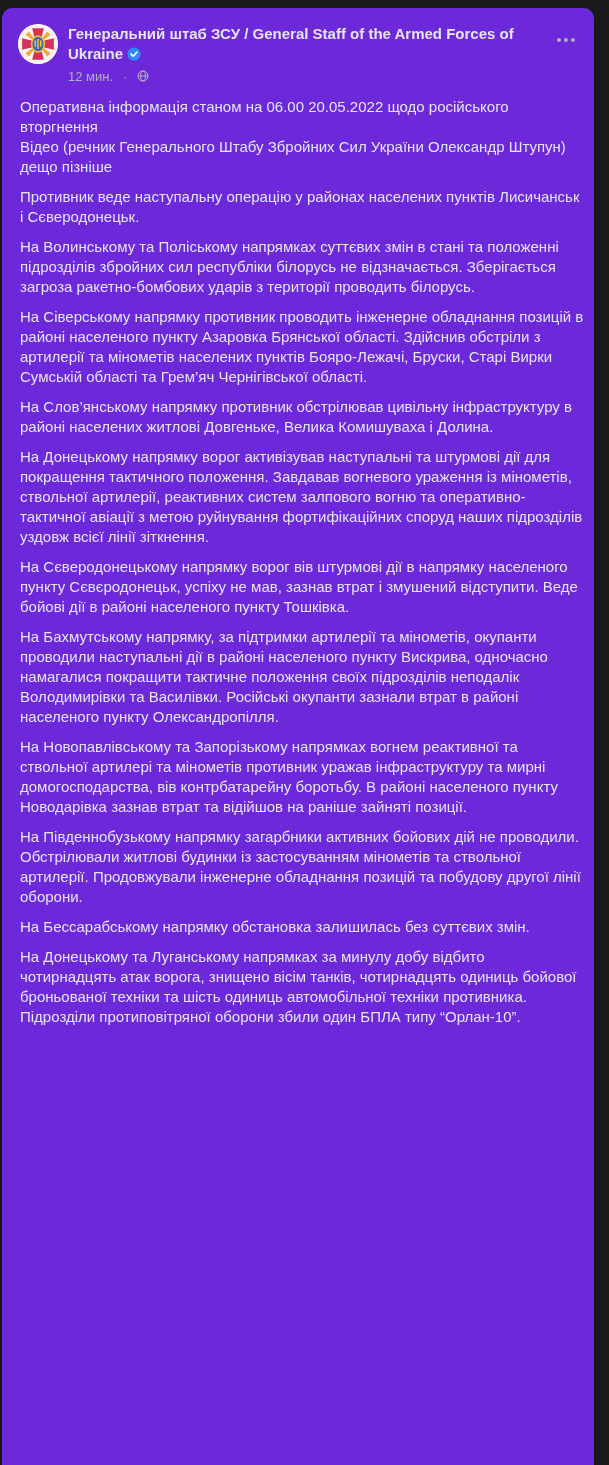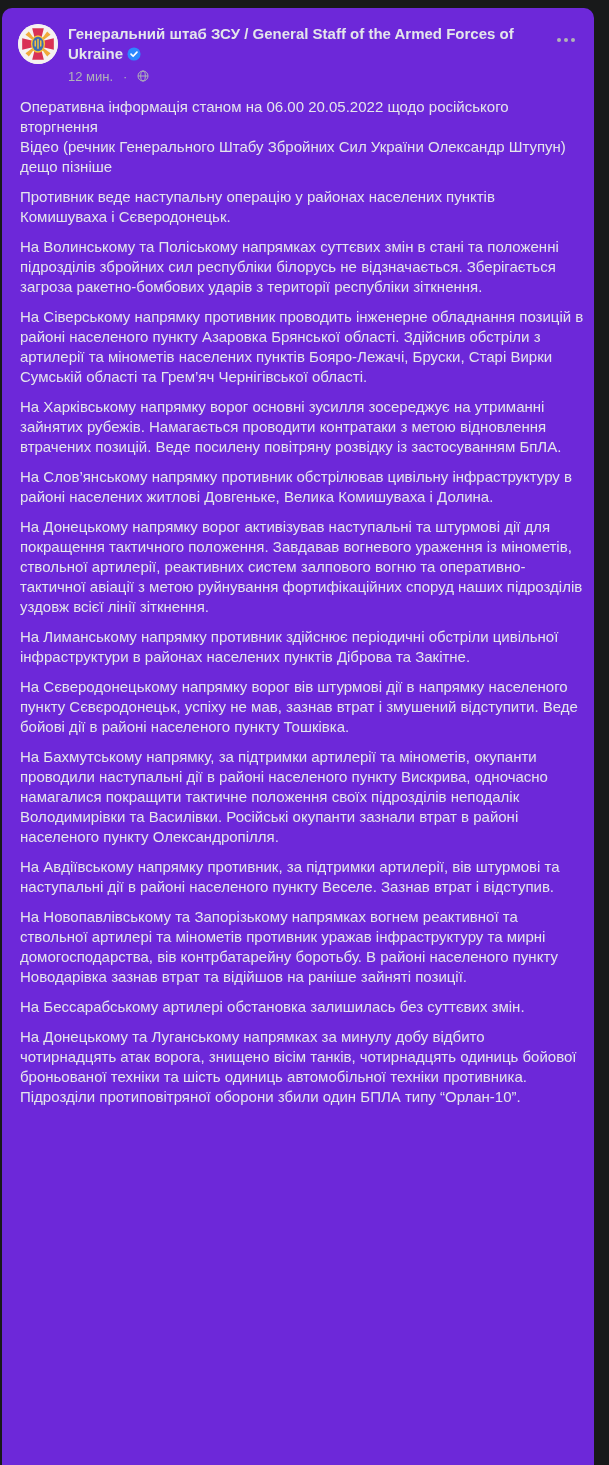--- a/index.html
+++ b/index.html
@@ -114,28 +114,26 @@
           <span class="dot"></span>
           <span class="dot"></span>
       </span>
     </div>
 
   </div>
 
   <div class="post-content">
       <p class="post-text">Оперативна інформація станом на 06.00 20.05.2022 щодо російського вторгнення
 Відео (речник Генерального Штабу Збройних Сил України Олександр Штупун) дещо пізніше</p>
-      <p class="post-text">Противник веде наступальну операцію у районах населених пунктів Комишуваха і Сєверодонецьк.</p>
-      <p class="post-text">На Волинському та Поліському напрямках суттєвих змін в стані та положенні підрозділів збройних сил республіки білорусь не відзначається. Зберігається загроза ракетно-бомбових ударів з території республіки зіткнення.</p>
+      <p class="post-text">Противник веде наступальну операцію у районах населених пунктів Лисичанськ і Сєверодонецьк.</p>
+      <p class="post-text">На Волинському та Поліському напрямках суттєвих змін в стані та положенні підрозділів збройних сил республіки білорусь не відзначається. Зберігається загроза ракетно-бомбових ударів з території проводить білорусь.</p>
       <p class="post-text">На Сіверському напрямку противник проводить інженерне обладнання позицій в районі населеного пункту Азаровка Брянської області. Здійснив обстріли з артилерії та мінометів населених пунктів Бояро-Лежачі, Бруски, Старі Вирки Сумській області та Грем’яч Чернігівської області.</p>
-      <p class="post-text">На Харківському напрямку ворог основні зусилля зосереджує на утриманні зайнятих рубежів. Намагається проводити контратаки з метою відновлення втрачених позицій. Веде посилену повітряну розвідку із застосуванням БпЛА.</p>
       <p class="post-text">На Слов’янському напрямку противник обстрілював цивільну інфраструктуру в районі населених житлові Довгеньке, Велика Комишуваха і Долина.</p>
       <p class="post-text">На Донецькому напрямку ворог активізував наступальні та штурмові дії для покращення тактичного положення. Завдавав вогневого ураження із мінометів, ствольної артилерії, реактивних систем залпового вогню та оперативно-тактичної авіації з метою руйнування фортифікаційних споруд наших підрозділів уздовж всієї лінії зіткнення.</p>
-      <p class="post-text">На Лиманському напрямку противник здійснює періодичні обстріли цивільної інфраструктури в районах населених пунктів Діброва та Закітне.</p>
       <p class="post-text">На Сєверодонецькому напрямку ворог вів штурмові дії в напрямку населеного пункту Сєвєродонецьк, успіху не мав, зазнав втрат і змушений відступити. Веде бойові дії в районі населеного пункту Тошківка.</p>
       <p class="post-text">На Бахмутському напрямку, за підтримки артилерії та мінометів, окупанти проводили наступальні дії в районі населеного пункту Вискрива, одночасно намагалися покращити тактичне положення своїх підрозділів неподалік Володимирівки та Василівки. Російські окупанти зазнали втрат в районі населеного пункту Олександропілля.</p>
-      <p class="post-text">На Авдіївському напрямку противник, за підтримки артилерії, вів штурмові та наступальні дії в районі населеного пункту Веселе. Зазнав втрат і відступив.</p>
       <p class="post-text">На Новопавлівському та Запорізькому напрямках вогнем реактивної та ствольної артилері та мінометів противник уражав інфраструктуру та мирні домогосподарства, вів контрбатарейну боротьбу. В районі населеного пункту Новодарівка зазнав втрат та відійшов на раніше зайняті позиції.</p>
-      <p class="post-text">На Бессарабському артилері обстановка залишилась без суттєвих змін.</p>
+      <p class="post-text">На Південнобузькому напрямку загарбники активних бойових дій не проводили. Обстрілювали житлові будинки із застосуванням мінометів та ствольної артилерії. Продовжували інженерне обладнання позицій та побудову другої лінії оборони.</p>
+      <p class="post-text">На Бессарабському напрямку обстановка залишилась без суттєвих змін.</p>
       <p class="post-text">На Донецькому та Луганському напрямках за минулу добу відбито чотирнадцять атак ворога, знищено вісім танків, чотирнадцять одиниць бойової броньованої техніки та шість одиниць автомобільної техніки противника. Підрозділи протиповітряної оборони збили один БПЛА типу “Орлан-10”.</p>
     </div>
 
 </div>
 
 </body></html>

